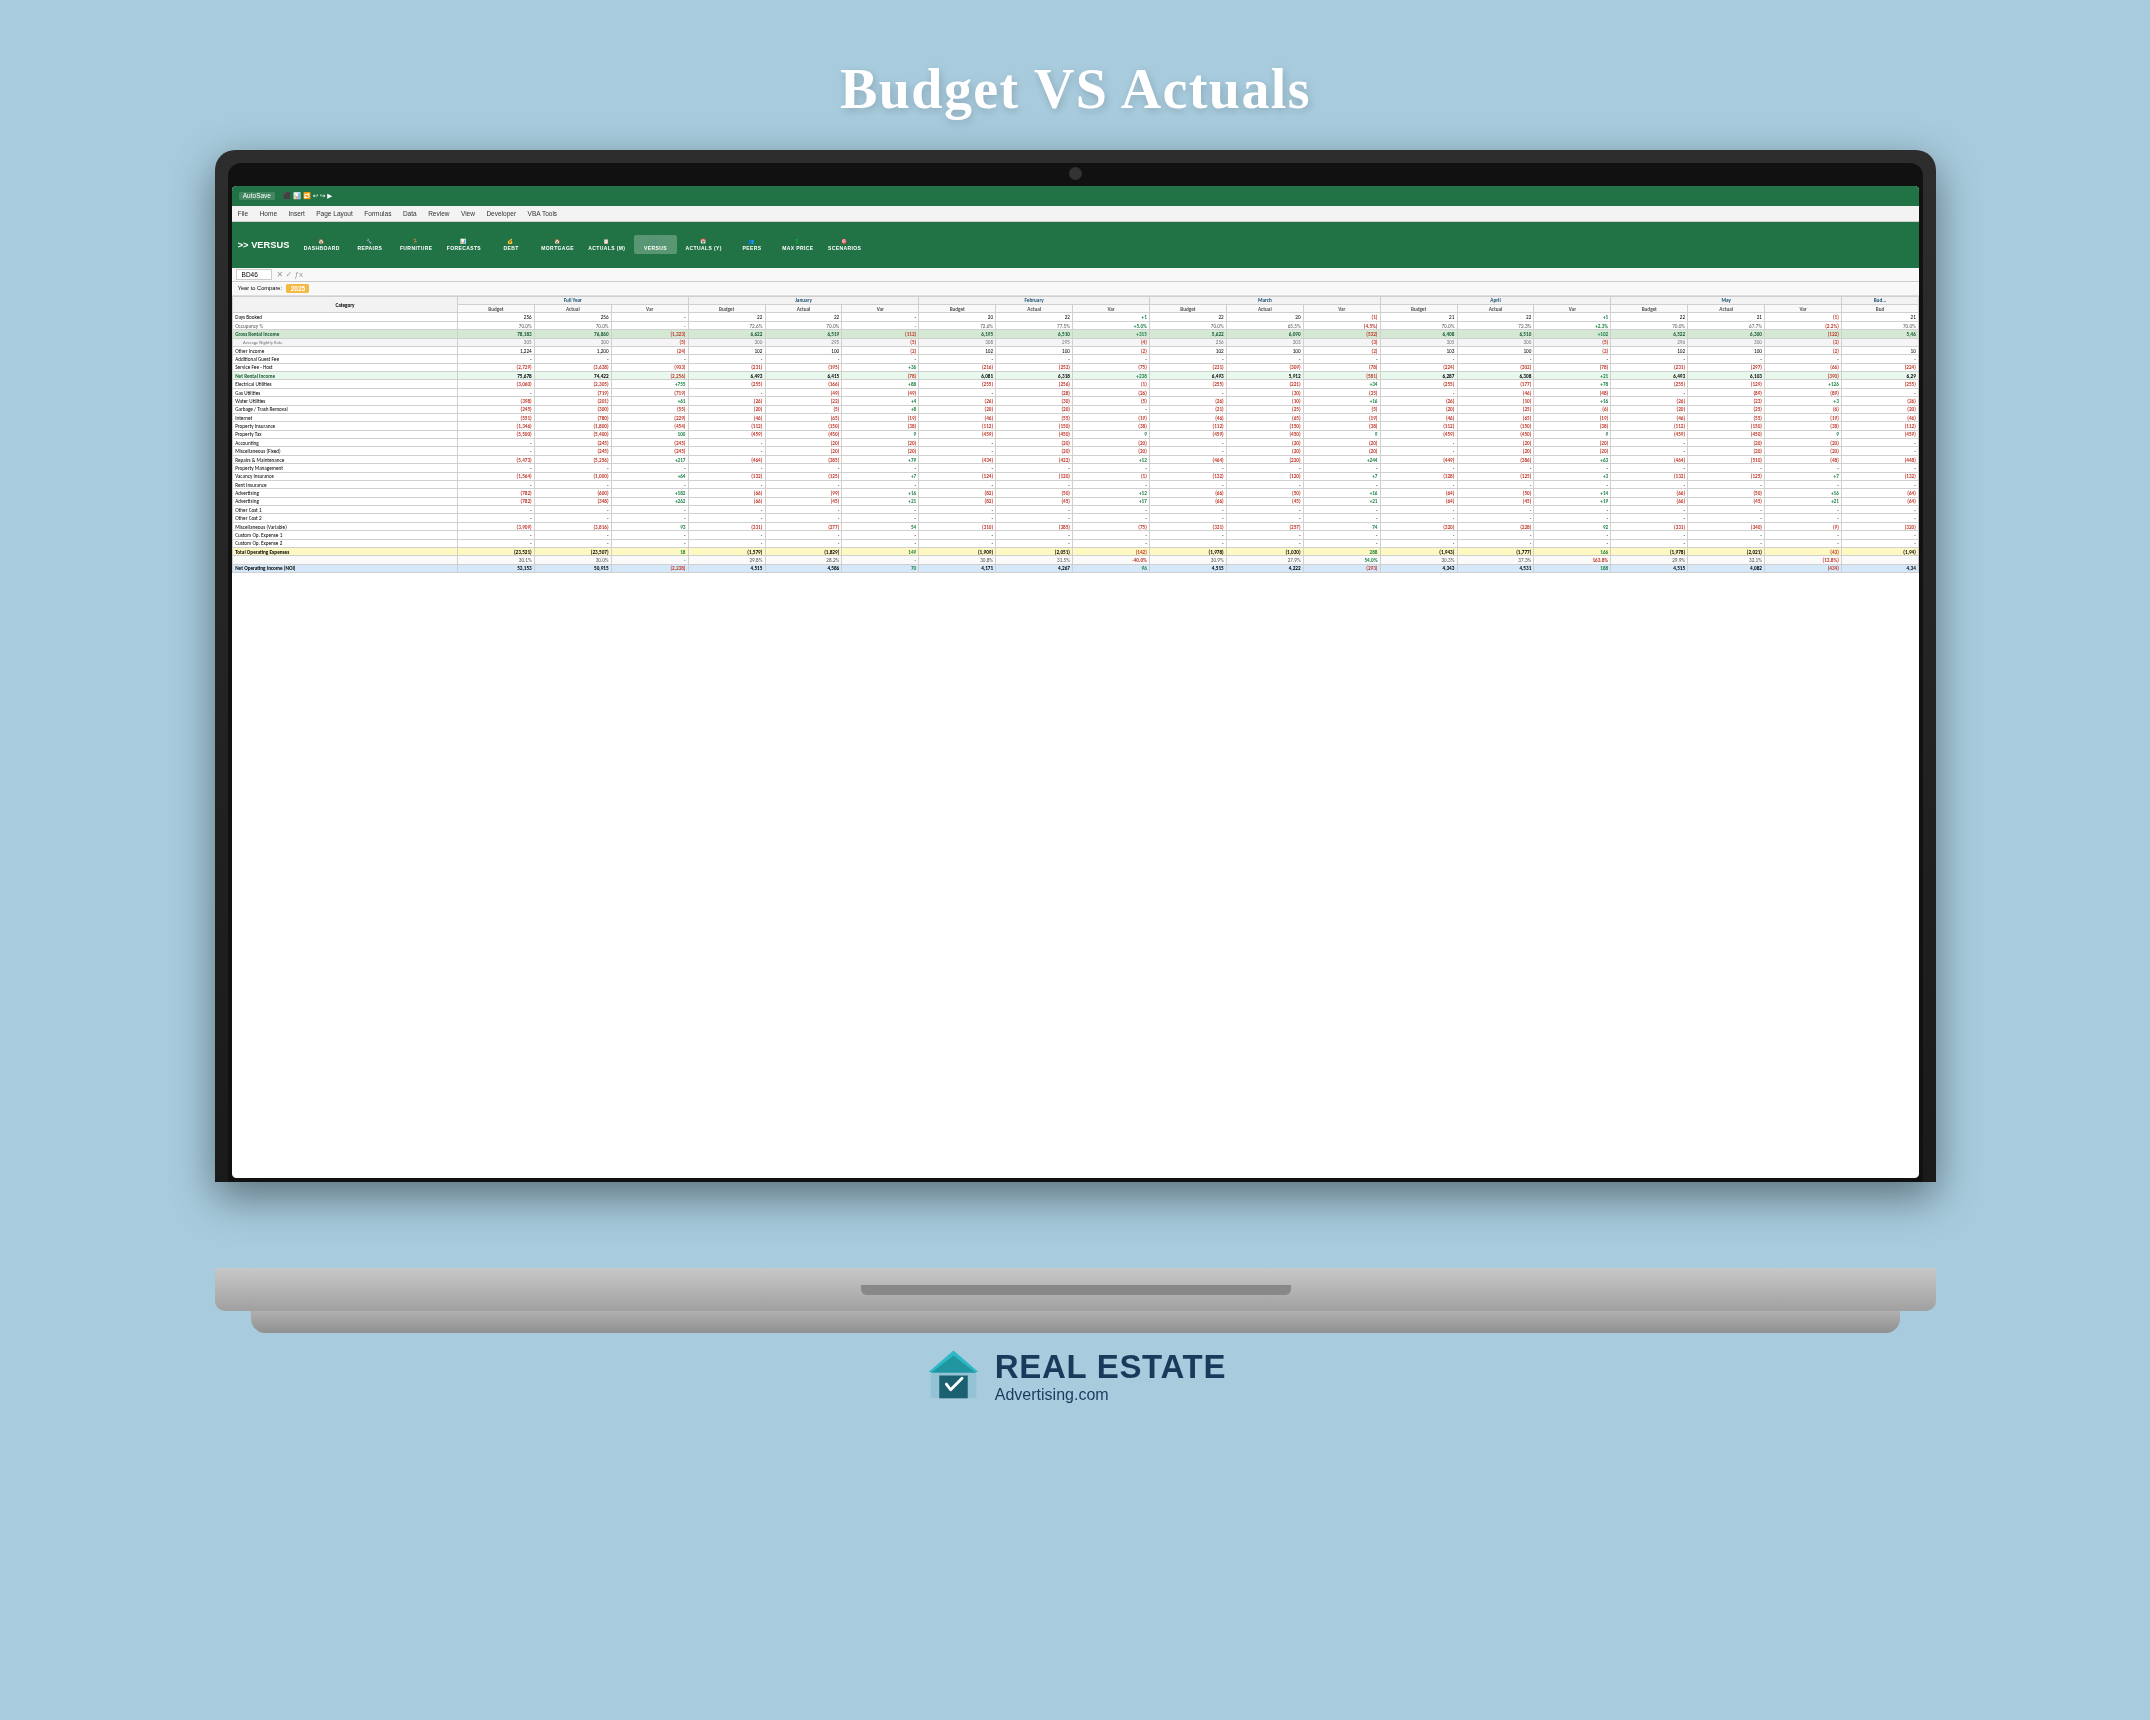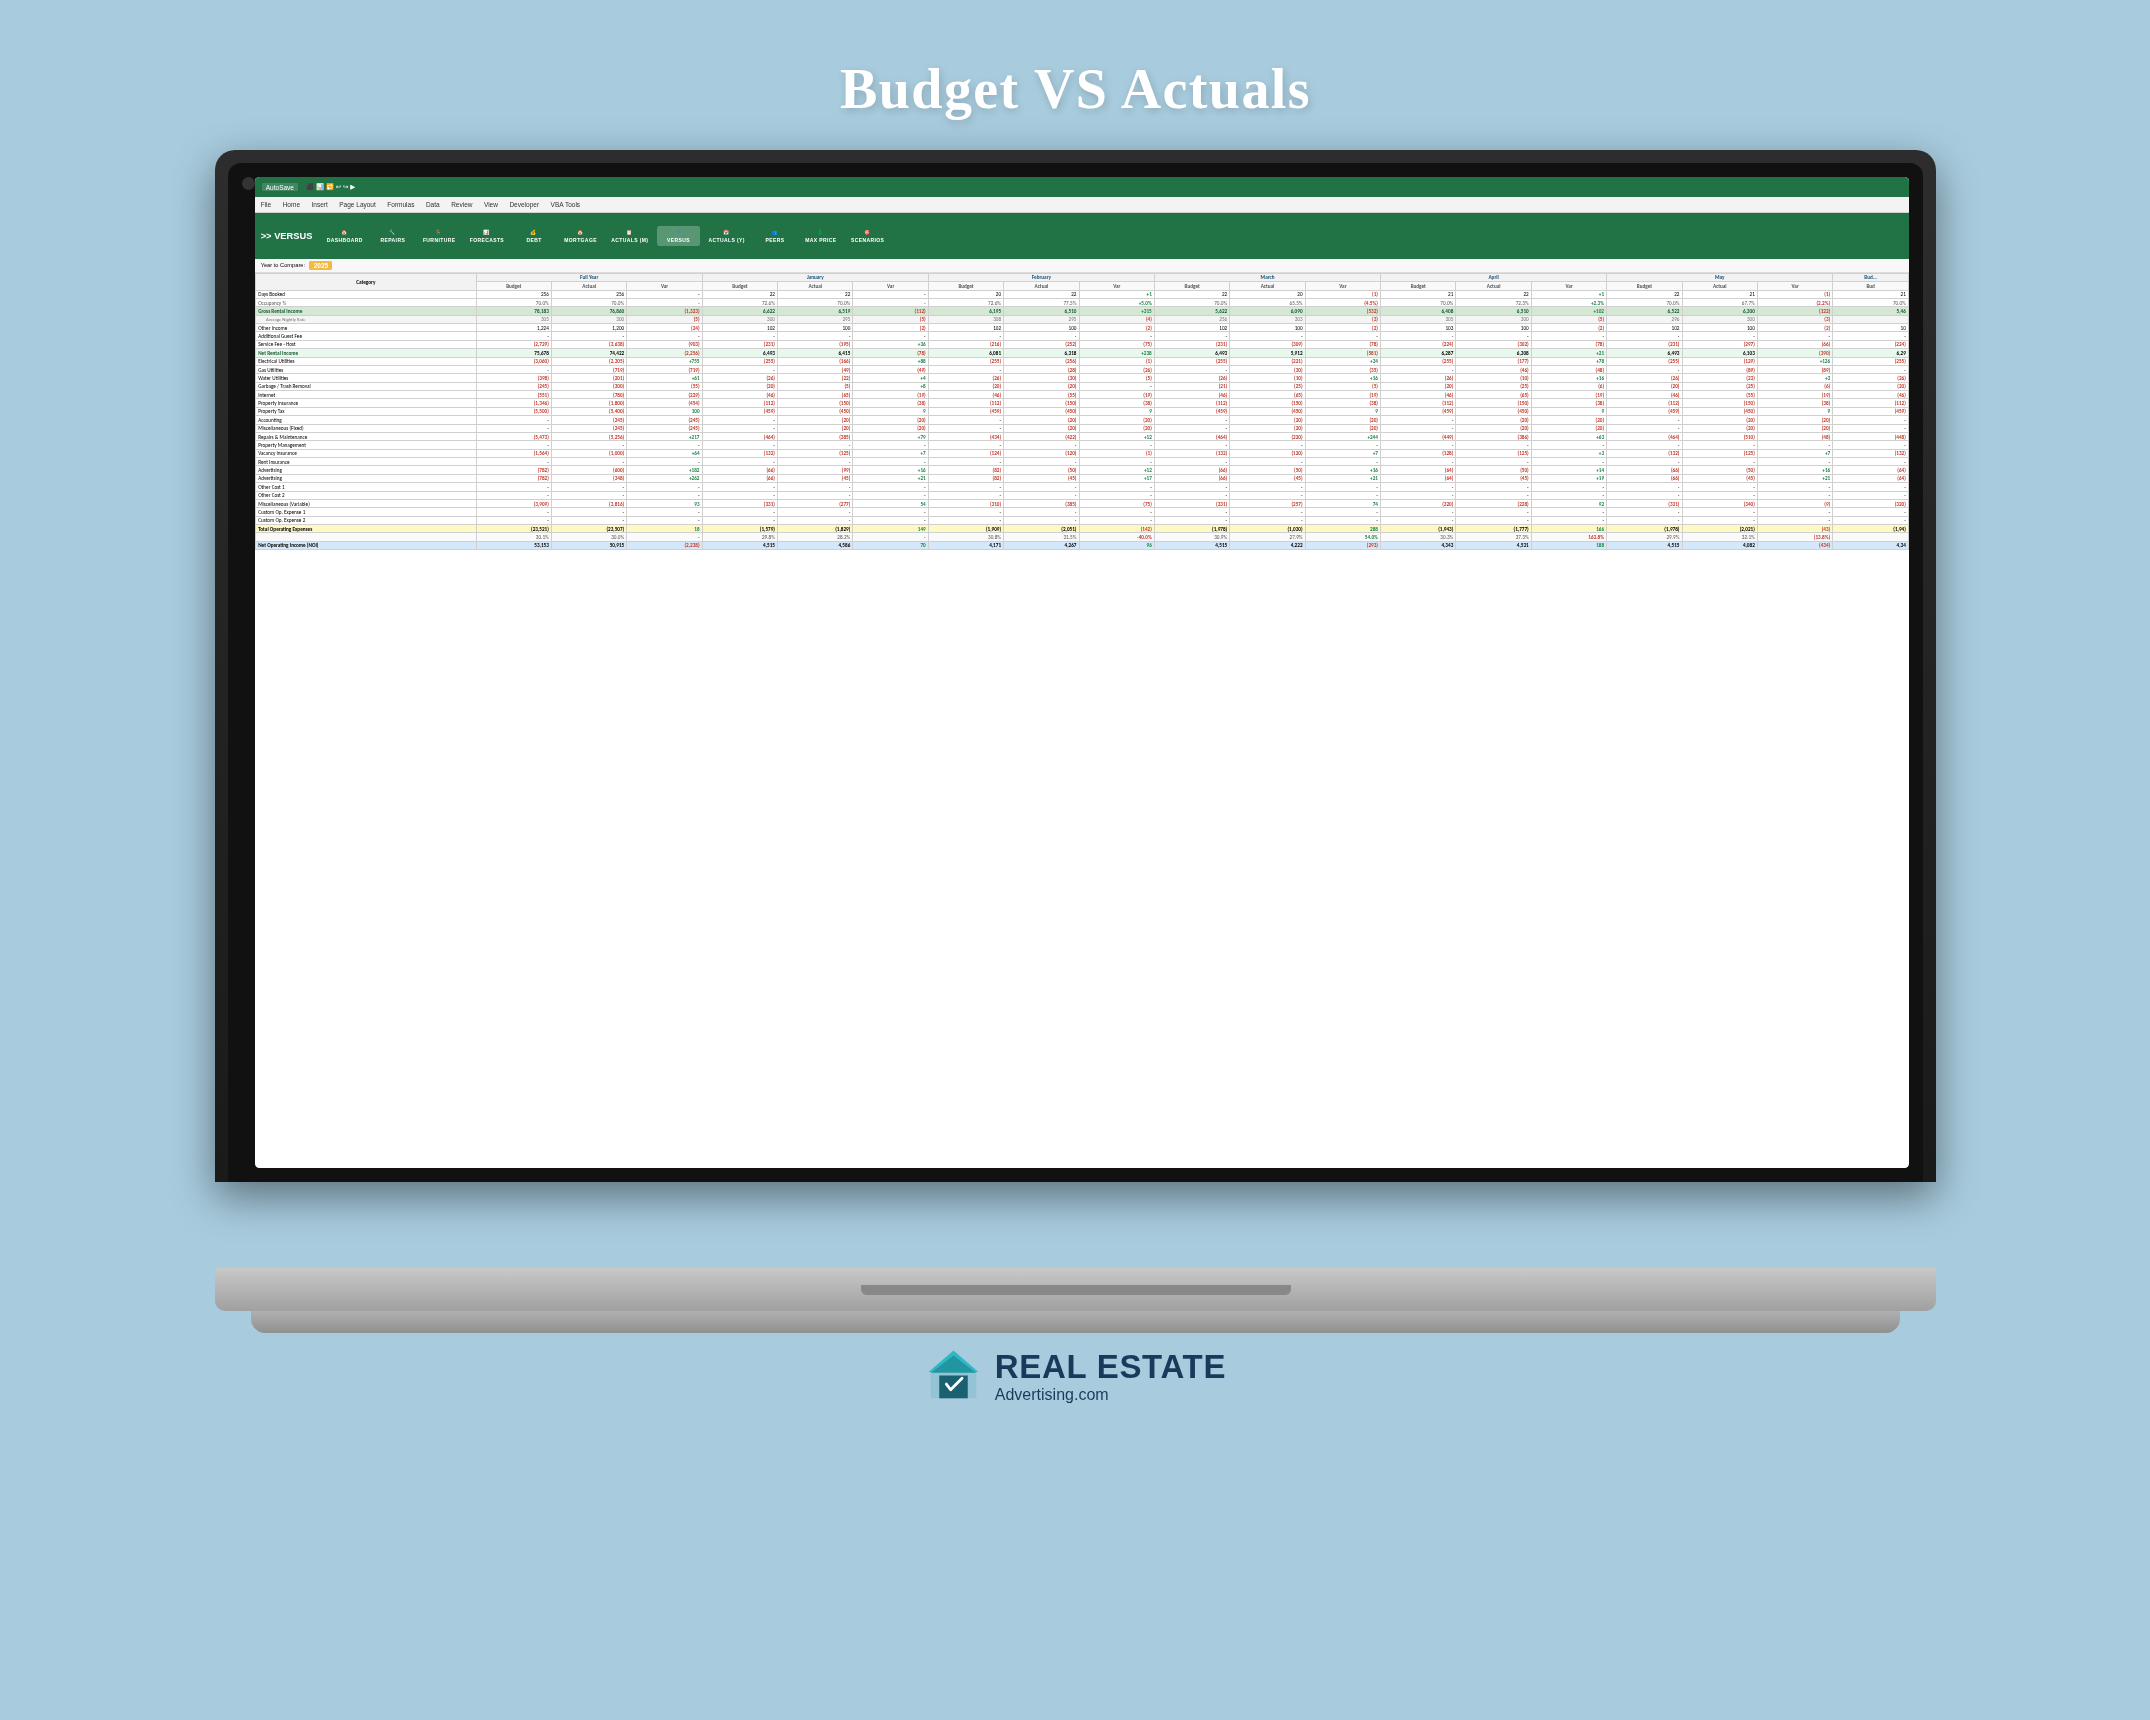--- a/index.html
+++ b/index.html
@@ -37,22 +37,23 @@
       background: linear-gradient(180deg, #2d2d2d 0%, #1a1a1a 100%);
       border-radius: 20px 20px 0 0;
       box-shadow: 0 14.3px 43px rgba(0,0,0,0.45);
       padding: 13px 13px 0 13px;
     }
     .laptop-screen-bezel {
       width: 100%;
       height: 100%;
       background: #111;
       border-radius: 13px 13px 0 0;
-      padding: 14px;
+      padding: 4px;
       display: flex;
+      flex-direction: column;
     }
     .webcam {
       width: 13px; height: 13px;
       background: #333;
       border-radius: 50%;
       margin: 0 auto 5.7px auto;
       flex-shrink: 0;
     }
     .screen-content {
       flex: 1;
@@ -362,20 +363,24 @@
           <div class="ribbon-btn">
             <span class="ribbon-icon">💲</span>
               <span>MAX PRICE</span>
           </div>
           <div class="ribbon-btn">
             <span class="ribbon-icon">🎯</span>
               <span>SCENARIOS</span>
           </div>
         </div>
 
+        <div class="formula-bar">
+          <input class="cell-ref" value="BD46" style="">
+          <span class="formula-divider">✕ ✓ ƒx</span>
+        </div>
 
         <div class="year-compare">
           <span>Year to Compare:</span>
           <span class="year-tag">2025</span>
         </div>
 
         <div class="spreadsheet-area">
           <table class="main-table">
             <thead>
               <tr class="header-row-top">

